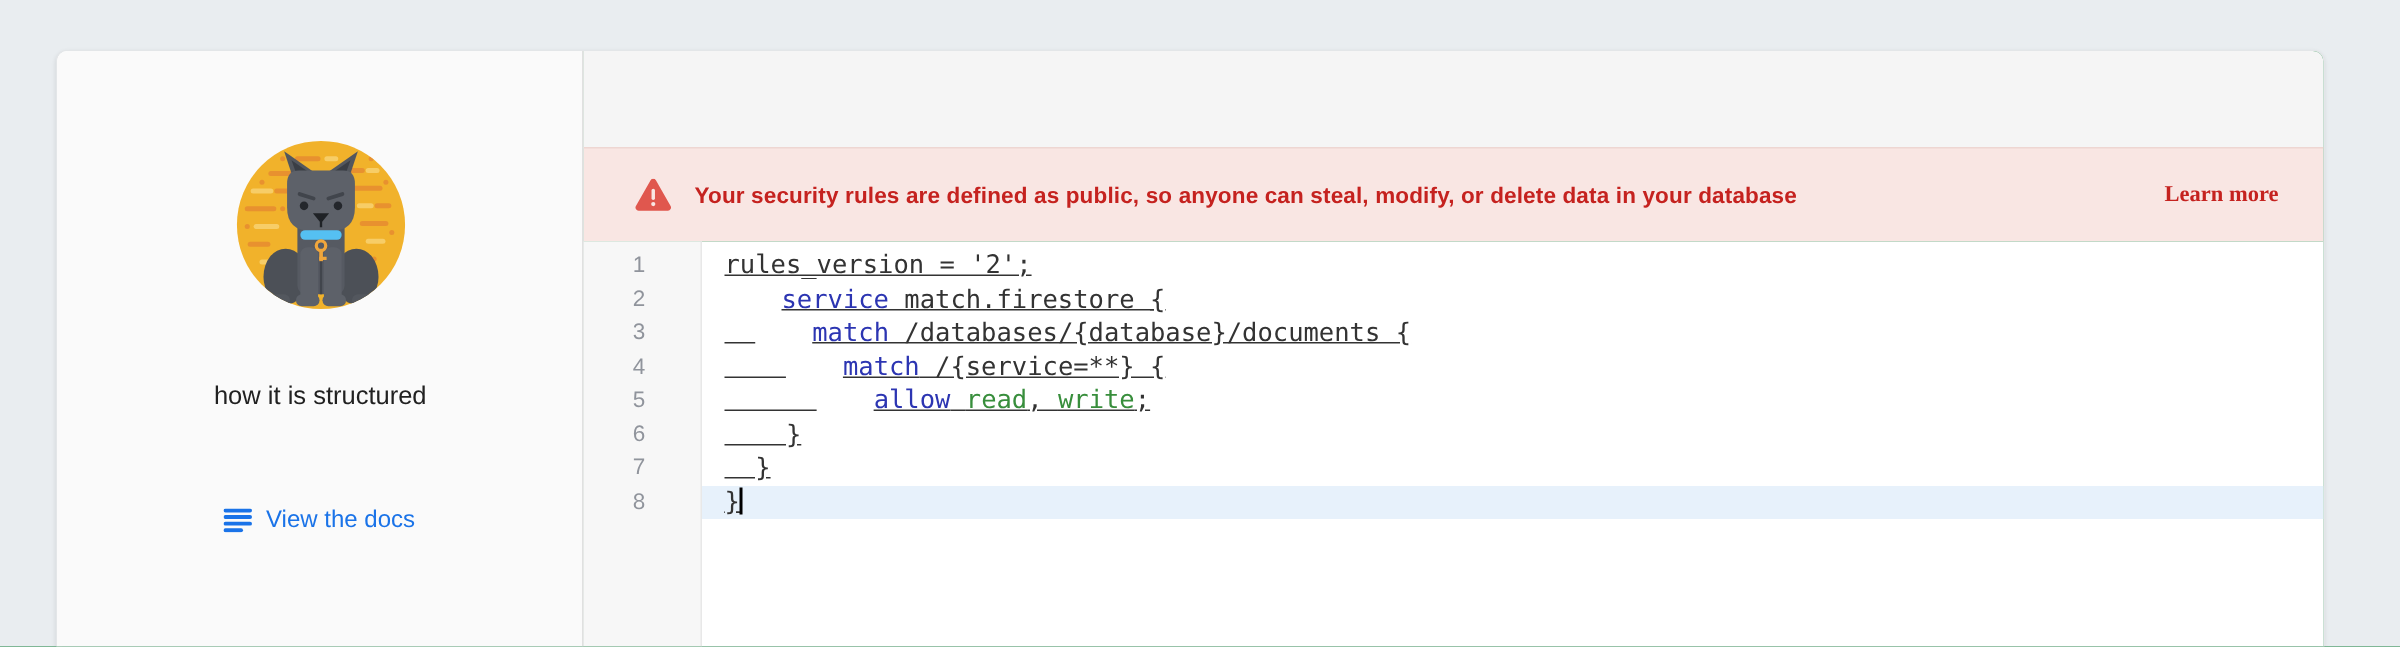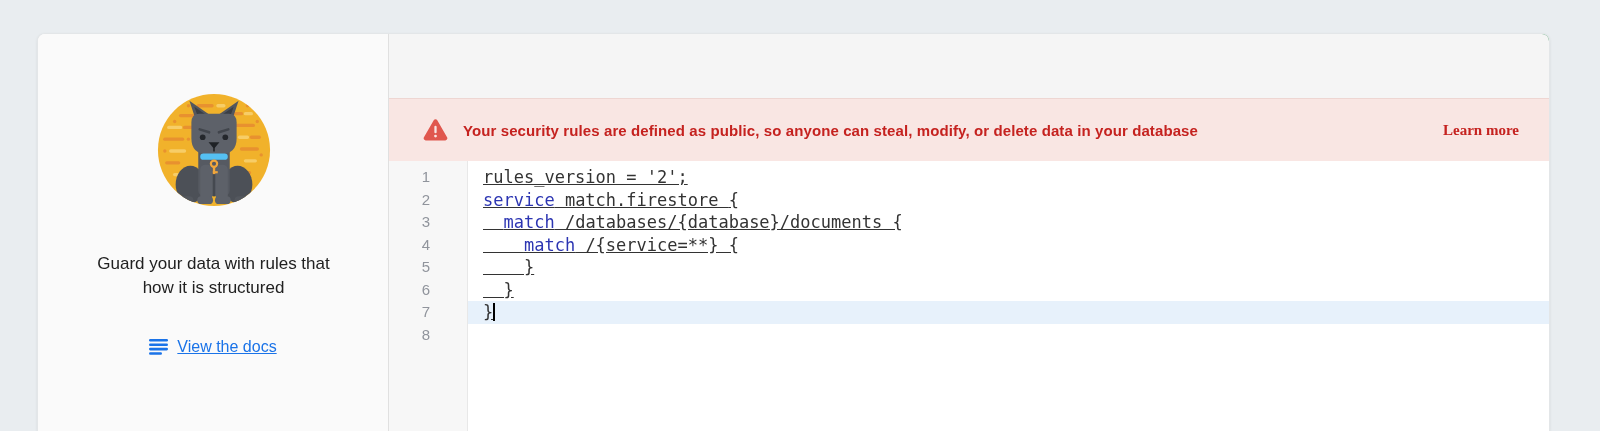--- a/index.html
+++ b/index.html
@@ -47,21 +47,20 @@
     left: 0; top: 304px;
     width: 100%;
     display: flex;
     justify-content: center;
     align-items: center;
     gap: 9px;
   }
   .docs-link {
     color: #1a73e8;
     font-size: 16px;
-    text-decoration: underline;
     cursor: pointer;
   }
   .docs-icon { display: inline-flex; }
   
   .right-panel {
     flex: 1 1 auto;
     display: flex;
     flex-direction: column;
     background: #15803d;
     min-width: 0;
@@ -127,21 +126,21 @@
   .code-line {
     height: 22.5px;
     line-height: 22.5px;
     white-space: pre;
     padding-left: 10px;
     text-decoration: underline;
   }
   .code-line span { padding-left: 5px; }
   .code-line span ~ span { padding-left: 0; }
   .code-line.active { background: #e7f1fb; }
-  .tok-kw   { color: #2c35b2; }
+  .tok-kw   { color: #2c35b2; margin-left: 38px; }
   .tok-def  { color: #388e3c; }
   .tok-plain{ color: #333333; }
   .tok-match{ text-decoration: underline; }
   .cursor-caret {
     display: inline-block;
     width: 2px; height: 18px;
     background: #000;
     vertical-align: -3px;
     padding-left: 0 !important;
   }
@@ -226,21 +225,20 @@
             <rect x="46" y="62.5" width="28" height="6.5" rx="3.2" fill="#55C0F2"></rect>
             <circle cx="60" cy="73" r="3.2" fill="none" stroke="#F0A63C" stroke-width="2.2"></circle>
             <rect x="58.8" y="75.5" width="2.5" height="8" fill="#F0A63C"></rect>
             <rect x="58.8" y="80.5" width="5" height="2.2" fill="#F0A63C"></rect>
           </g>
         </g>
       </svg>
     </div>
 
     <div class="left-heading">
-      <div>Guard your data with rules that</div>
       <div>how it is structured</div>
     </div>
 
     <div class="docs-link-row">
       <span class="docs-icon">
         <svg width="19" height="16" viewBox="0 0 19 16">
           <g fill="#1a73e8">
             <rect x="0" y="0" width="19" height="2.6" rx="1.3"></rect>
             <rect x="0" y="4.4" width="19" height="2.6" rx="1.3"></rect>
             <rect x="0" y="8.8" width="19" height="2.6" rx="1.3"></rect>
@@ -277,20 +275,21 @@
           <div class="gutter-num">5</div>
           <div class="gutter-num">6</div>
           <div class="gutter-num">7</div>
           <div class="gutter-num">8</div>
         </div>
       <div class="code-area">
           <div class="code-line"><span class="tok-plain">rules_version = '2';</span></div>
           <div class="code-line"><span class="tok-kw">service</span><span class="tok-plain"> match.firestore </span><span class="tok-plain tok-match">{</span></div>
           <div class="code-line"><span class="tok-plain">  </span><span class="tok-kw">match</span><span class="tok-plain"> /databases/{database}/documents {</span></div>
           <div class="code-line"><span class="tok-plain">    </span><span class="tok-kw">match</span><span class="tok-plain"> /{service=**} {</span></div>
+          <div class="code-line"><span class="tok-plain">      </span><span class="tok-kw">allow</span><span class="tok-plain"> </span><span class="tok-def">read</span><span class="tok-plain">, </span><span class="tok-def">write</span><span class="tok-plain">;</span></div>
           <div class="code-line"><span class="tok-plain">    }</span></div>
           <div class="code-line"><span class="tok-plain">  }</span></div>
           <div class="code-line active"><span class="tok-plain tok-match">}</span><span class="cursor-caret"></span></div>
         </div>
     </div>
 
   </div>
 </div>
 
 </body></html>

